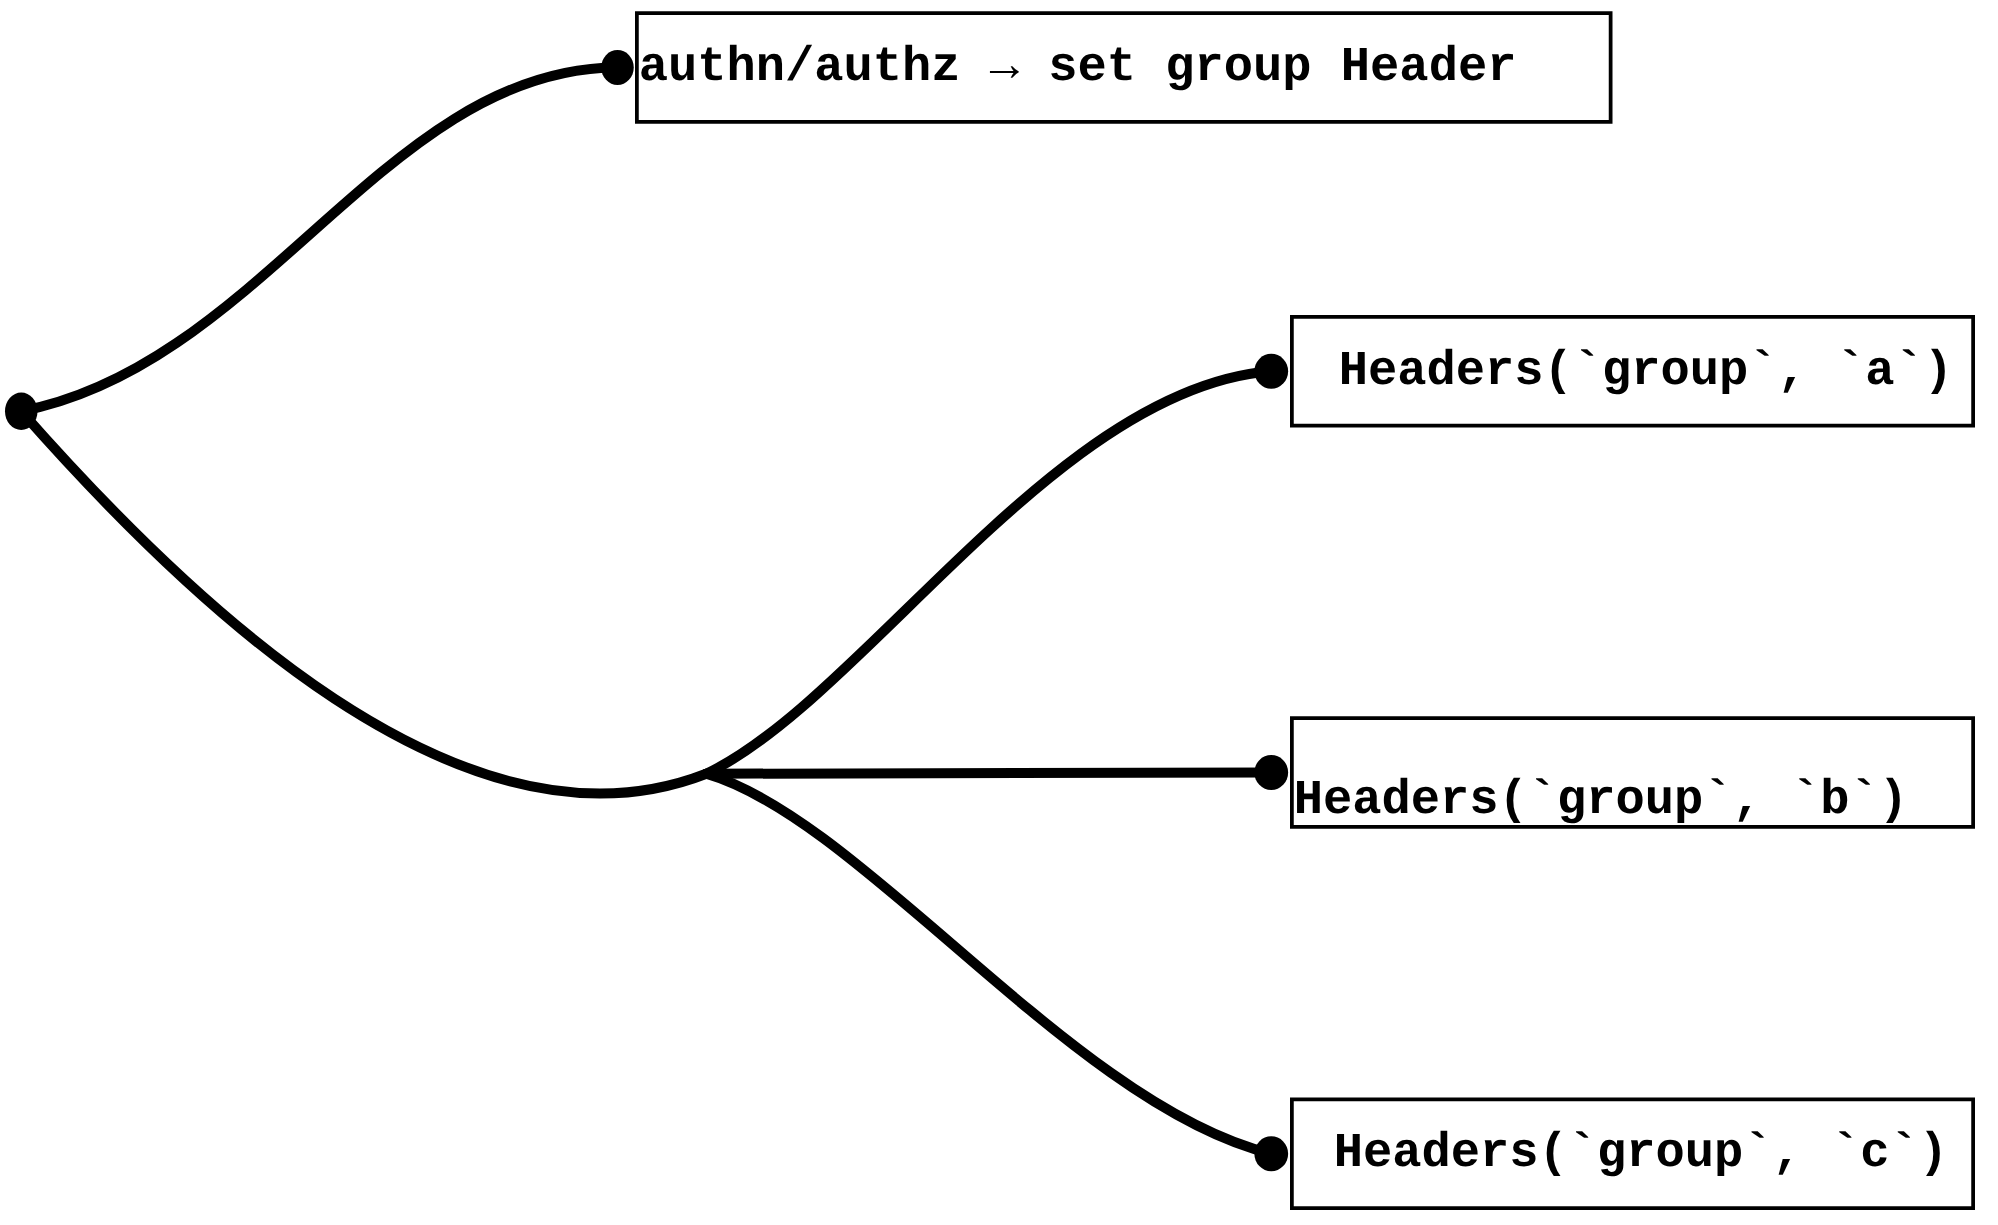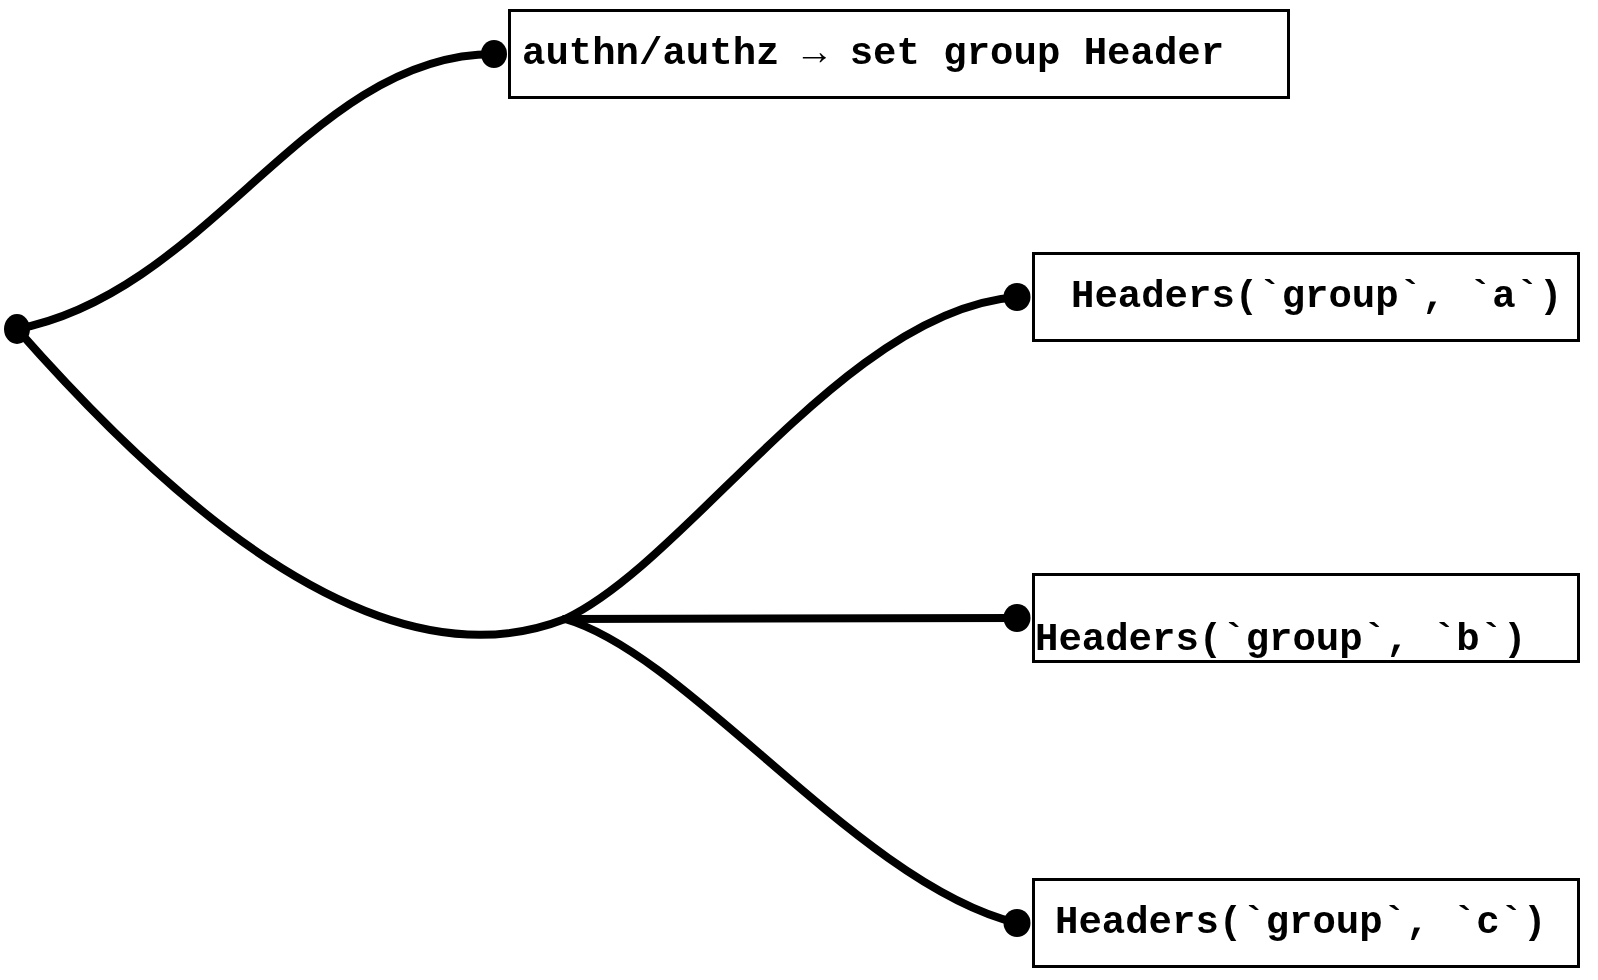--- a/index.html
+++ b/index.html
@@ -37,42 +37,41 @@
     line-height: 1;
   }
   .node-box .label {
     display: inline-block;
   }
   #node-authn {
     left: 508px;
     top: 9px;
     width: 782px;
     height: 90px;
-    padding-left: 11px;
   }
   #node-header-a {
     left: 1032px;
     top: 252px;
     width: 548px;
     height: 90px;
     padding-left: 36px;
   }
   #node-header-b {
     left: 1032px;
     top: 573px;
     width: 548px;
     height: 90px;
     align-items: flex-end;
   }
   #node-header-c {
     left: 1032px;
     top: 878px;
     width: 548px;
     height: 90px;
-    padding-left: 20px;
+    padding-left: 32px;
   }
 </style>
 </head>
 <body>
 
 <div class="canvas">
 
   <svg class="edges-layer" viewBox="0 0 1598 980" xmlns="http://www.w3.org/2000/svg">
     <g fill="none" stroke="#000000" stroke-width="8" stroke-linecap="round">
       <path d="M 17,329 C 210,292 310,54 494,54"></path>

